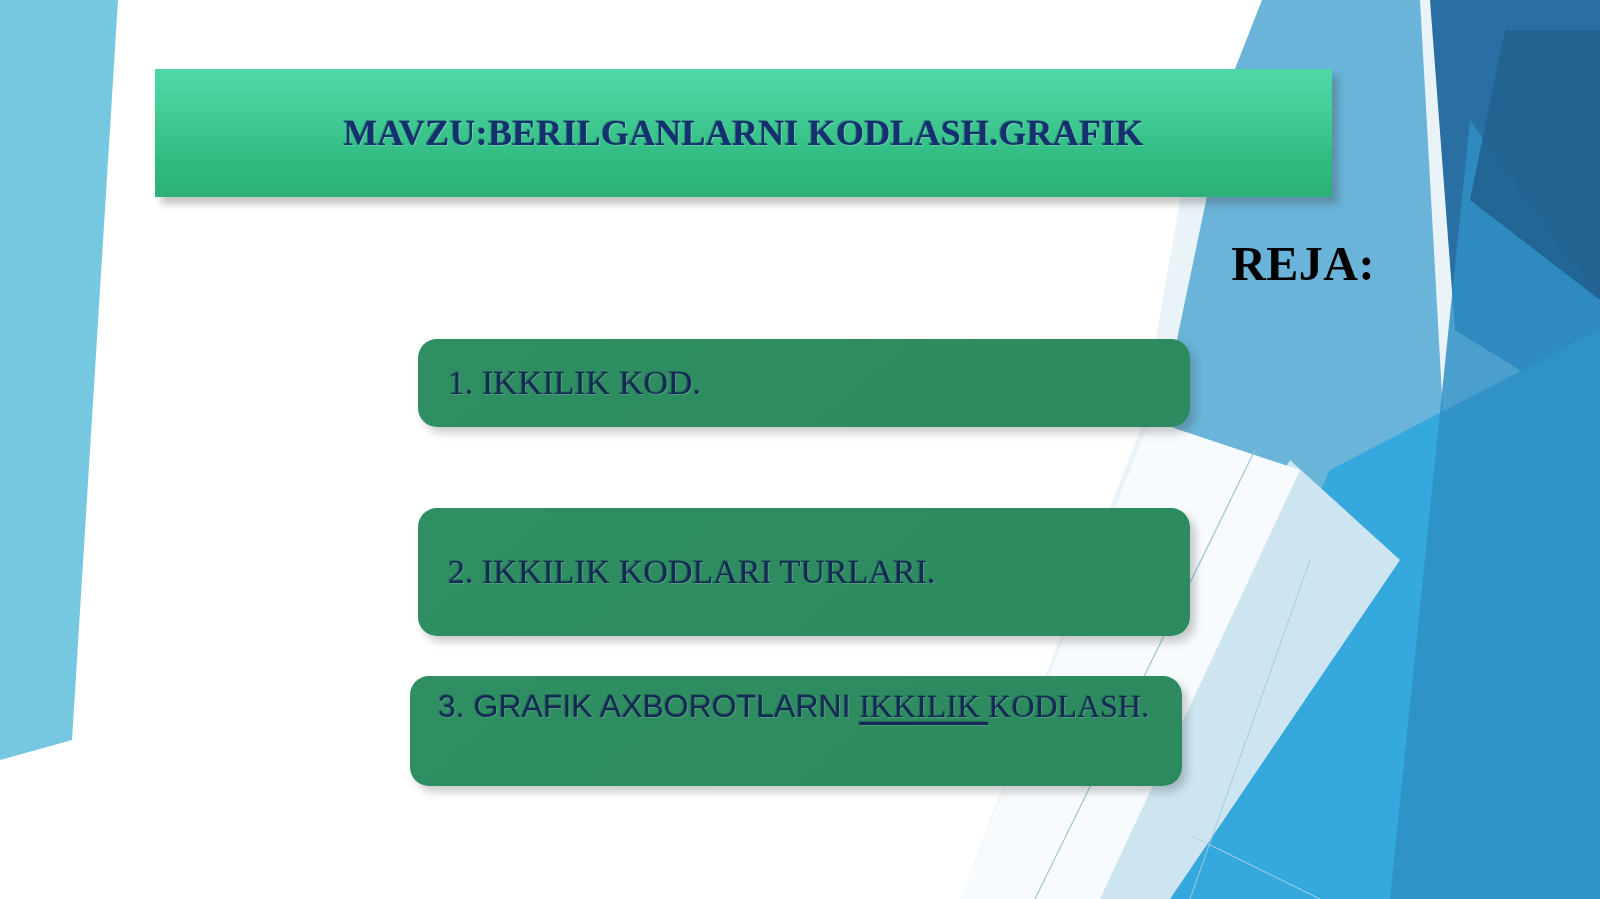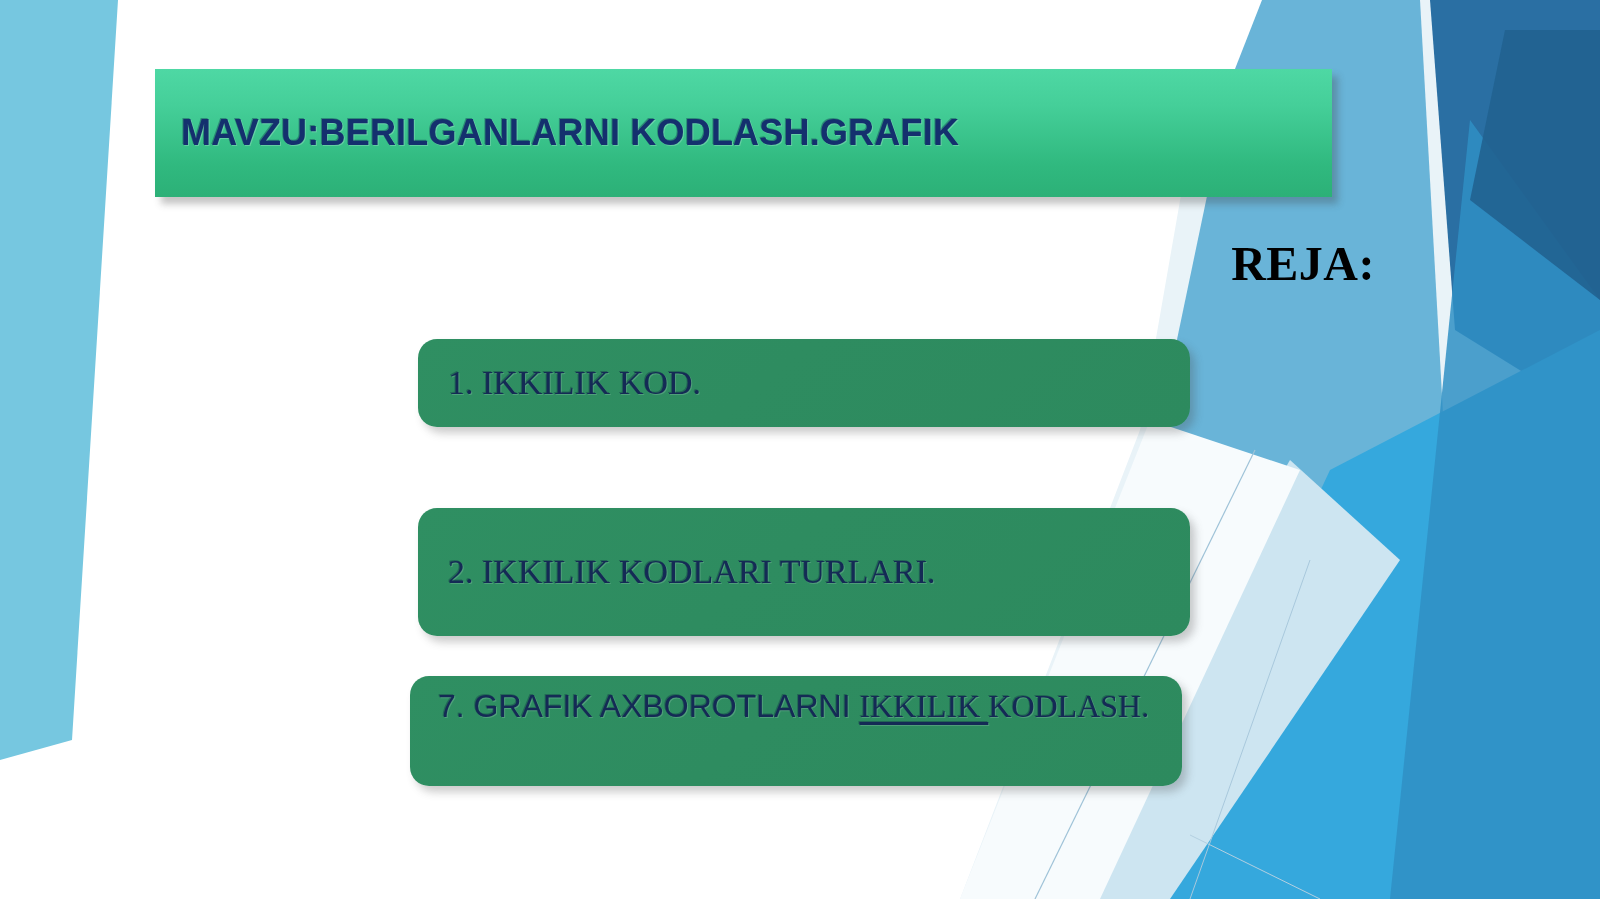--- a/index.html
+++ b/index.html
@@ -32,21 +32,22 @@
     width: 1177px;
     height: 128px;
     background: linear-gradient(180deg, #4ed8a4 0%, #45cf99 28%, #30b97f 75%, #2cb077 100%);
     box-shadow: 6px 7px 7px rgba(60,60,60,0.30);
     display: flex;
     align-items: center;
     justify-content: center;
   }
   #title-banner .title-text {
     width: 100%;
-    font-family: Liberation Sans, sans-serif;
+    text-align: center;
+    font-family: Liberation Serif, serif;
     font-weight: bold;
     font-size: 36px;
     line-height: 1.28;
     letter-spacing: 0.2px;
     color: #14306e;
     text-shadow: 1px 1px 0px rgba(255,255,255,0.22),
                  -1px -1px 0px rgba(10,25,70,0.35);
     padding: 0 26px;
     box-sizing: border-box;
   }
@@ -156,17 +157,17 @@
   <div class="agenda-box" id="agenda-box-1">
     <div class="agenda-text">1. IKKILIK KOD.</div>
   </div>
 
   <div class="agenda-box" id="agenda-box-2">
     <div class="agenda-text">2. IKKILIK KODLARI TURLARI.</div>
   </div>
 
   <div class="agenda-box" id="agenda-box-3">
     <div class="agenda-text">
-      <span>7. GRAFIK AXBOROTLARNI </span><span class="link-part">IKKILIK </span><span class="serif-part">KODLASH.</span>
+      <span>3. GRAFIK AXBOROTLARNI </span><span class="link-part">IKKILIK </span><span class="serif-part">KODLASH.</span>
     </div>
   </div>
 
 </div>
 
 </body></html>

